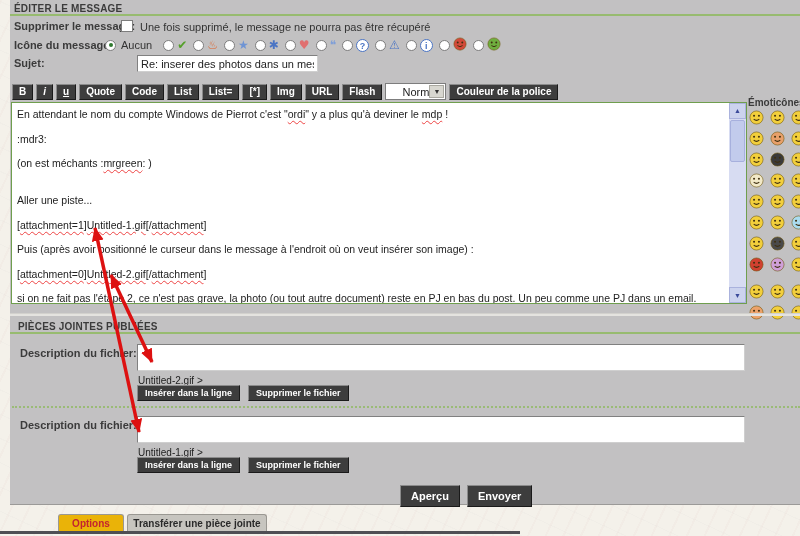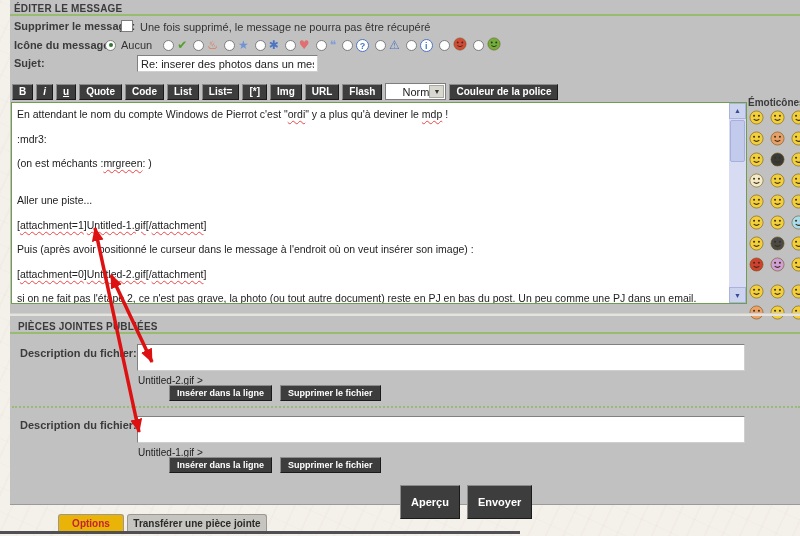--- a/index.html
+++ b/index.html
@@ -76,25 +76,25 @@
             border:1px solid #aab2dd; color:#3a4a9a; font-size:7px; text-align:center; line-height:14px; }
   .sb-thumb { position:absolute; left:1px; right:1px; top:17px; height:42px; background:#c2cbec;
               border:1px solid #a7b0dd; border-radius:2px; }
 
   
   .emo-title { position:absolute; left:748px; top:97px; font-size:10px; font-weight:bold; color:#3b3b3b; white-space:nowrap; }
   .emo { position:absolute; width:15px; height:15px; cursor:pointer; }
 
   
   .file-label-sm { position:absolute; font-size:10px; color:#222;text-align:center; }
-  .btn-row { position:absolute; display:flex; gap:8px;margin-left:32px; }
+  .btn-row { position:absolute; display:flex; gap:8px; }
   .dk-btn { background:#3d3d3d; color:#fff; font-size:9px; font-weight:bold;
             border:1px solid; border-color:#8b8b8b #1a1a1a #1a1a1a #8b8b8b;
             padding:2px 7px; cursor:pointer; white-space:nowrap; }
-  .dk-btn.big { font-size:11px; padding:10px 10px; }
+  .dk-btn.big { font-size:11px; padding:4px 10px; }
 
   
   .footer-btns { position:absolute; left:400px; top:485px; display:flex; gap:7px; }
 
   
   .tabline { position:absolute; left:0; top:531px; width:520px; height:3px; background:#4f4f54; }
   .tab { position:absolute; top:514px; height:17px; font-size:10px; font-weight:bold;
          display:flex; align-items:center; justify-content:center;
          border:1px solid #9a9892; border-bottom:none; border-radius:3px 3px 0 0; cursor:pointer; }
   .tab.active { background:#eab308; color:#c32330; }

